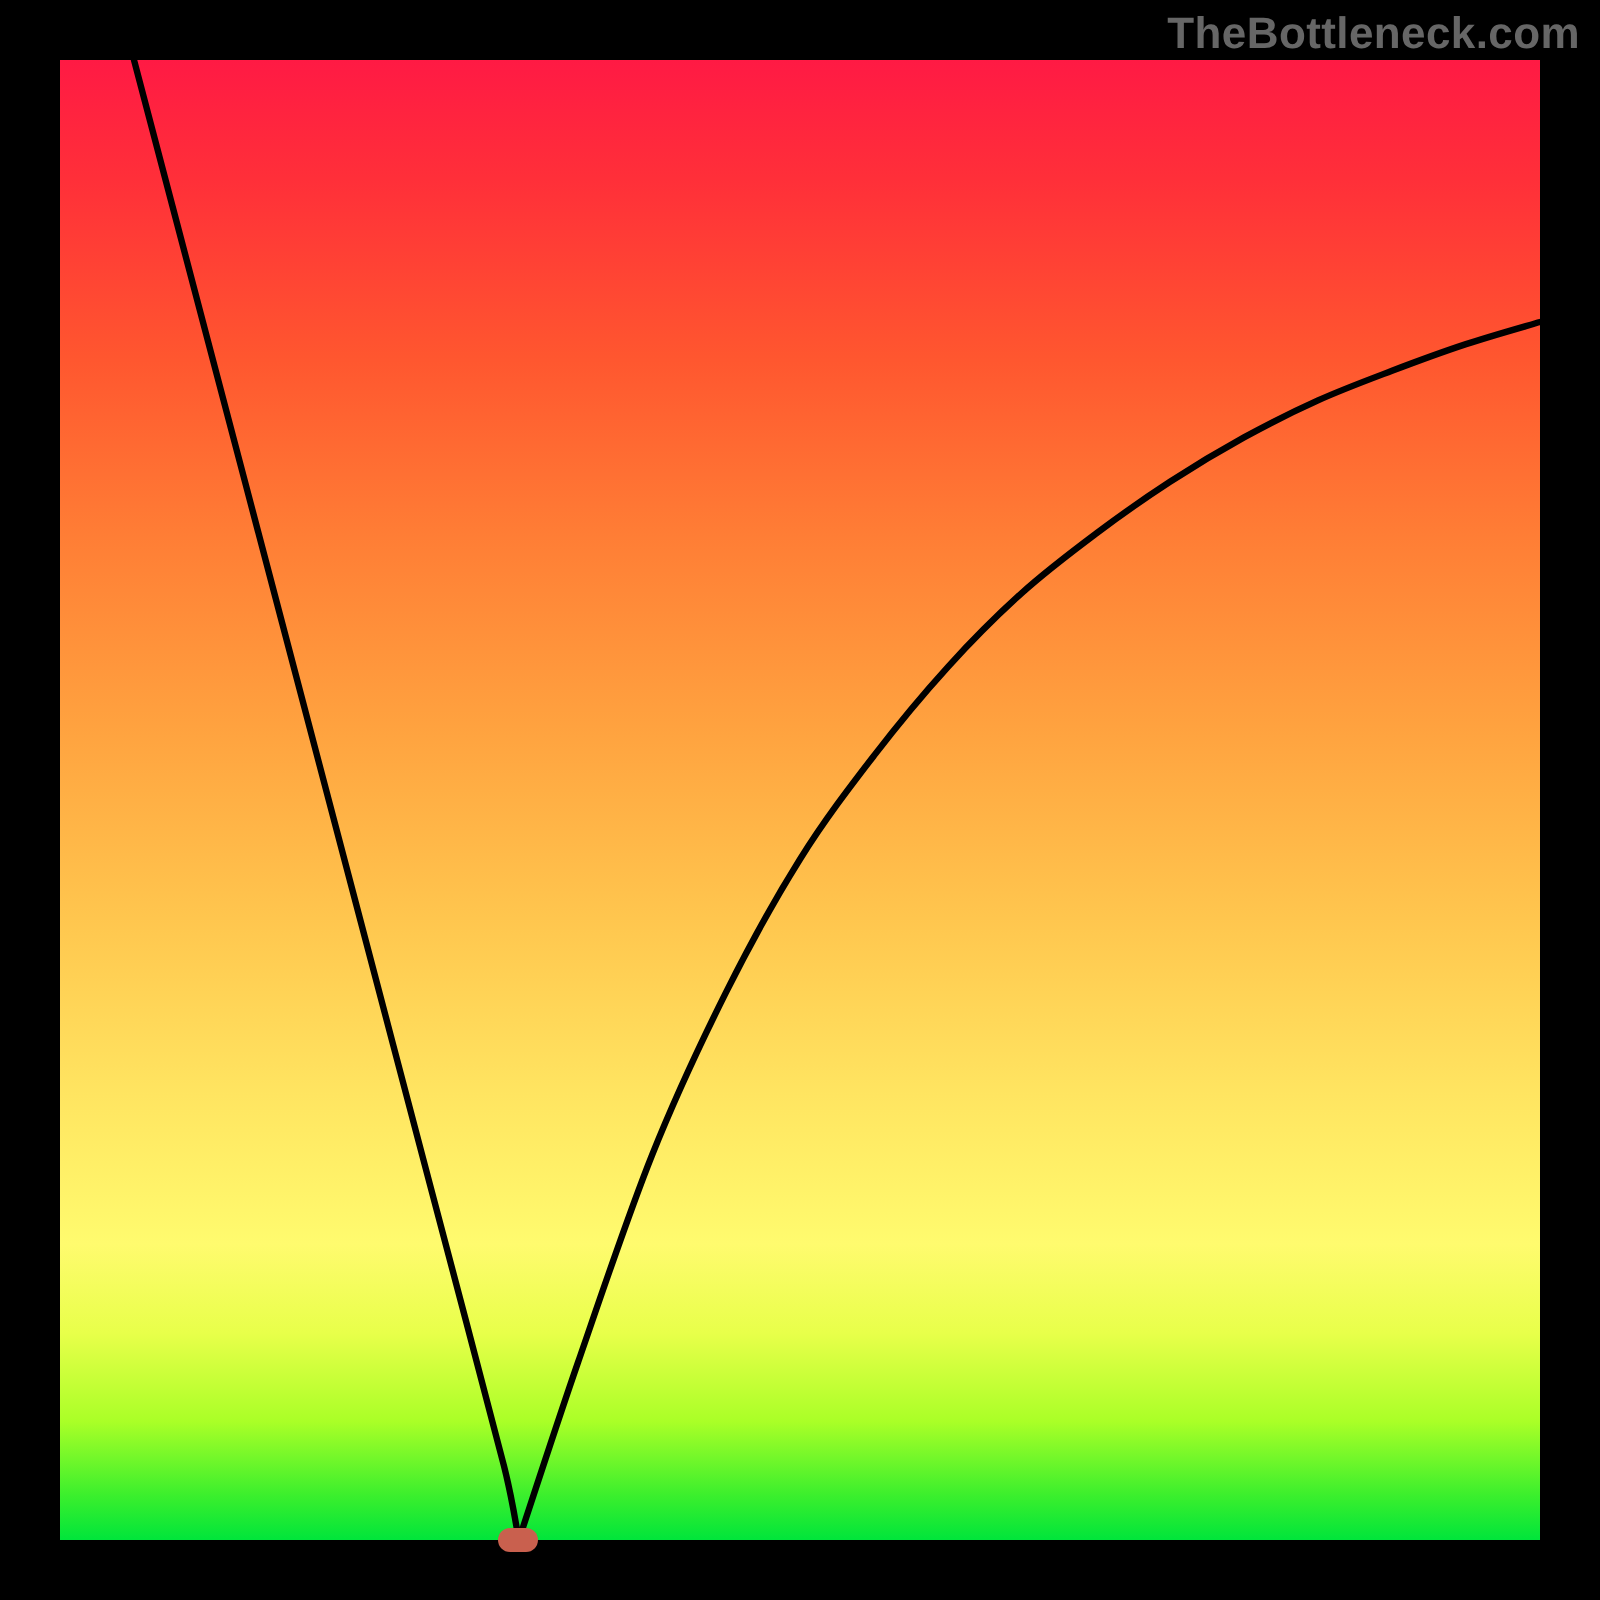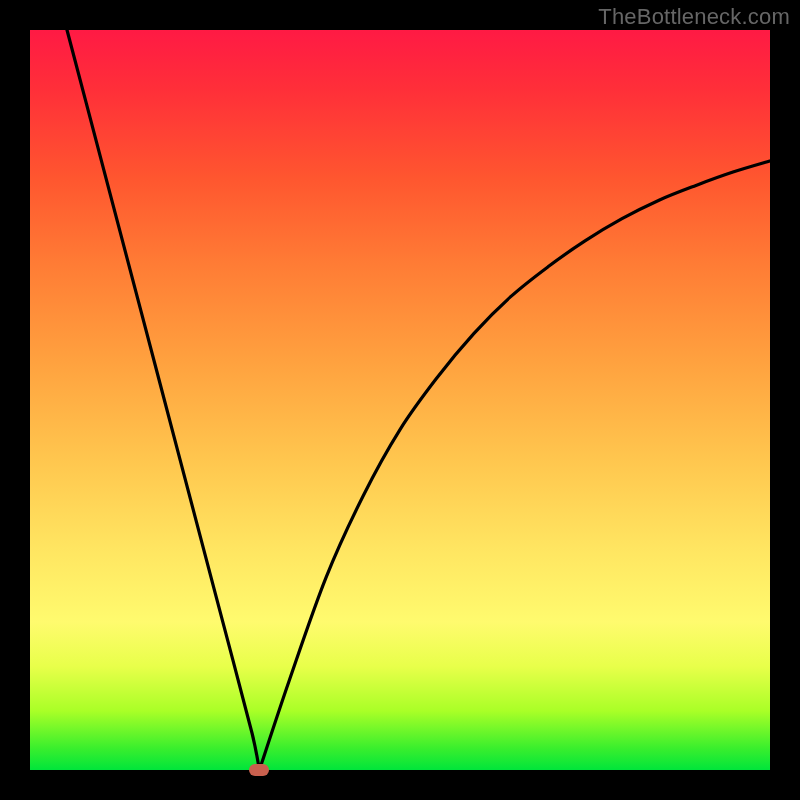--- a/index.html
+++ b/index.html
@@ -38,21 +38,21 @@
       #ff2f39 92%,
       #ff1a44 100%
     );
   }
   .attribution {
     position: absolute;
     top: 4px;
     right: 10px;
     color: #666;
     font-size: 22px;
-    font-weight: 400;
+    font-weight: 700;
     letter-spacing: 0.2px;
     user-select: none;
   }
   svg.curve {
     position: absolute;
     left: 0;
     top: 0;
     width: 740px;
     height: 740px;
     overflow: visible;

